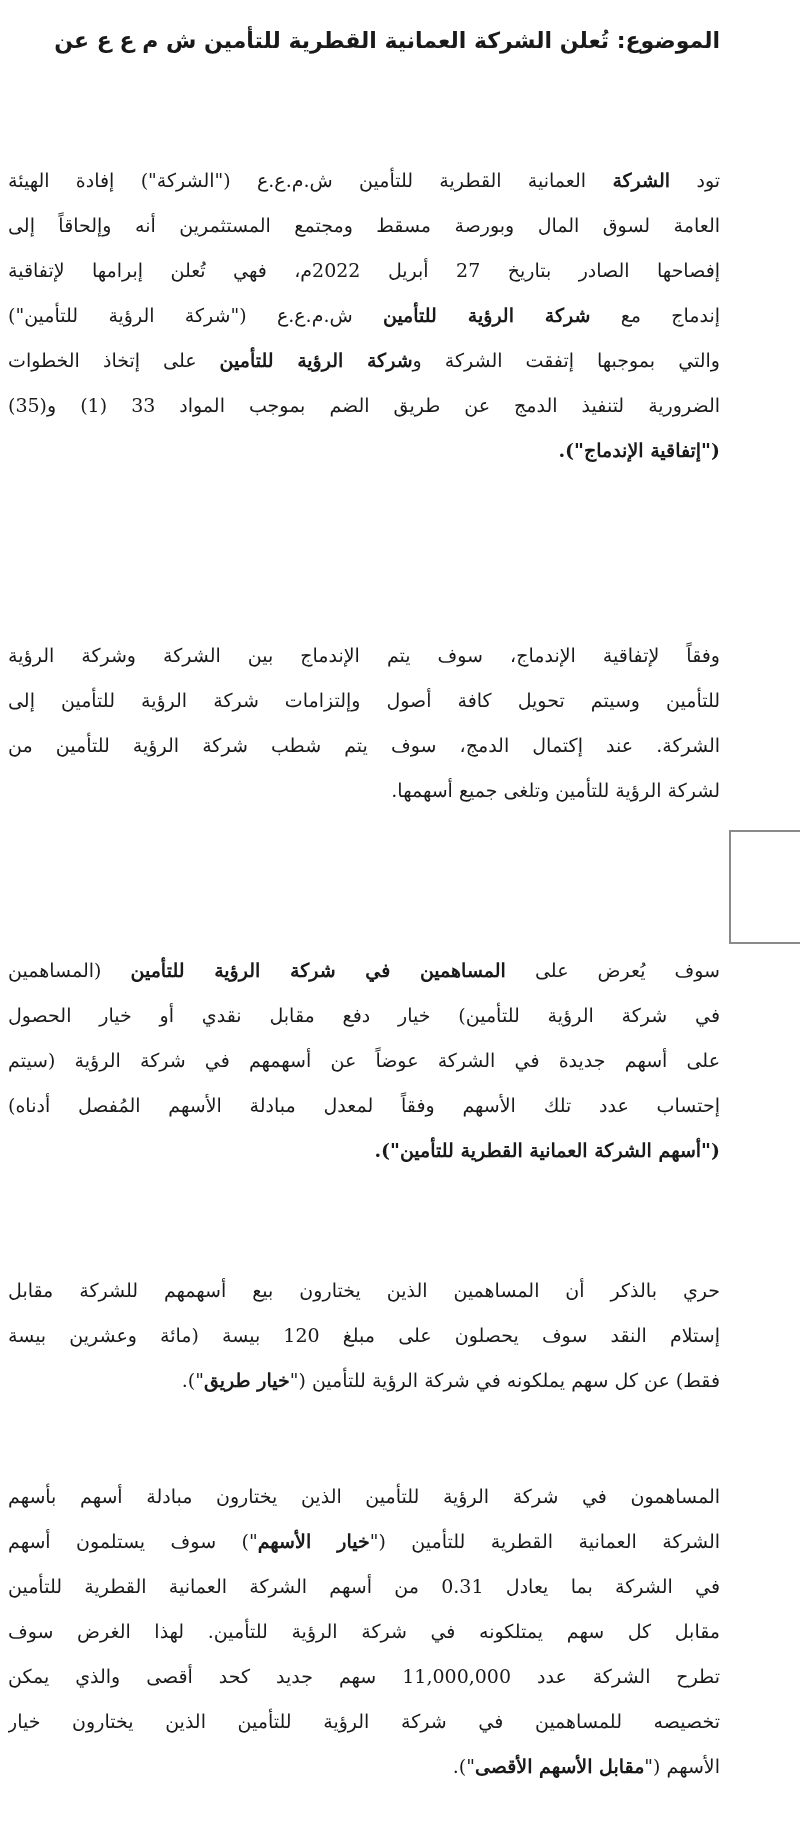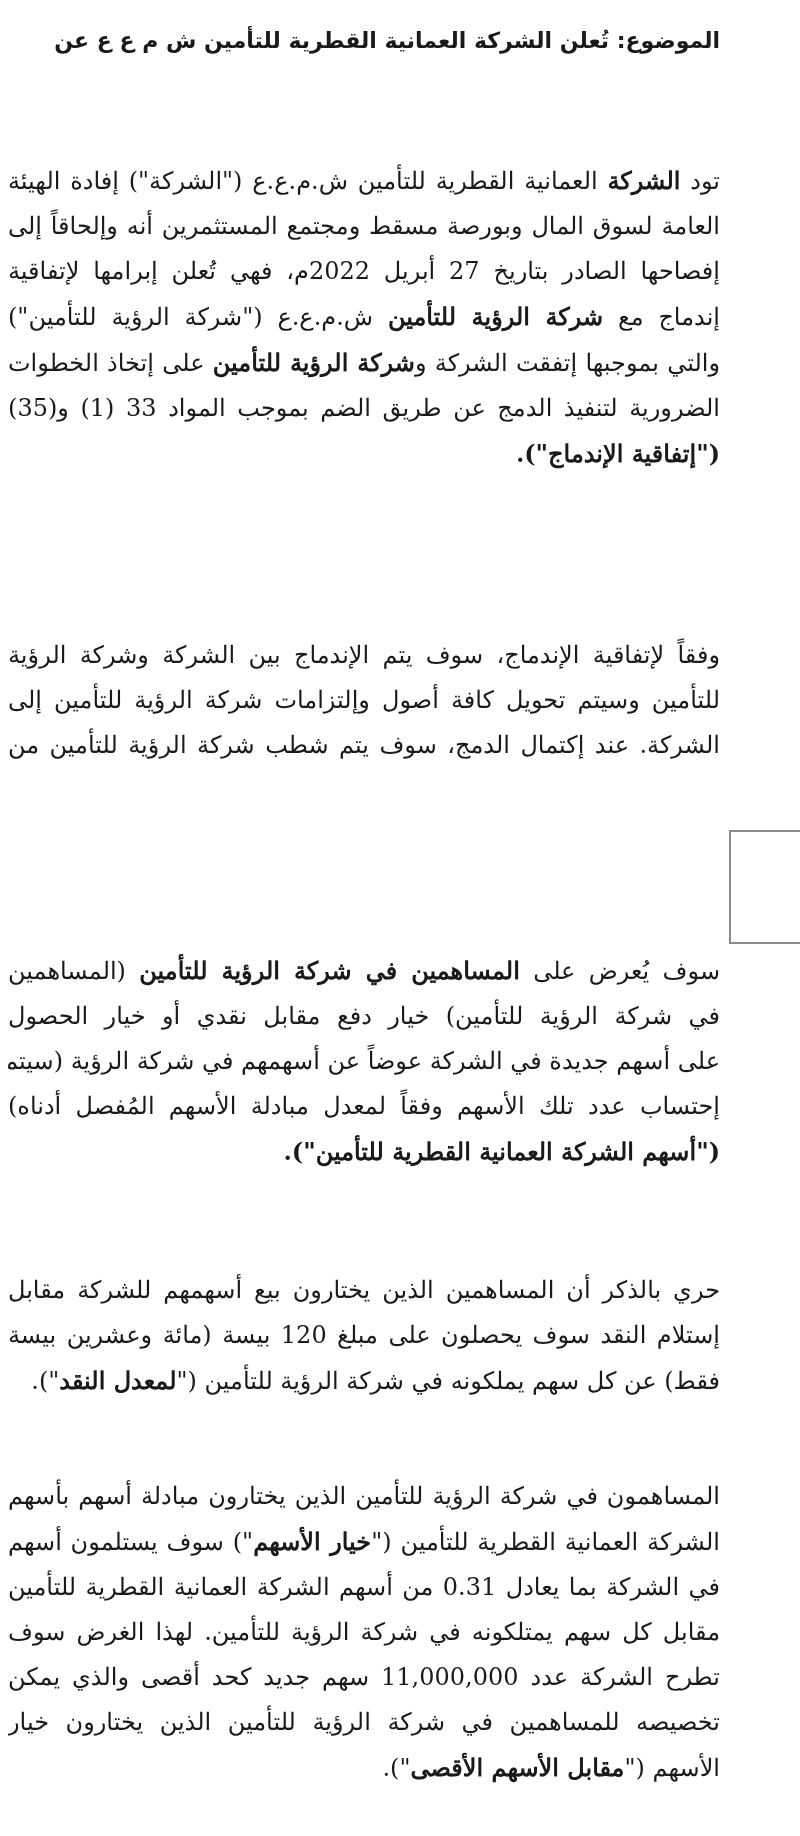--- a/index.html
+++ b/index.html
@@ -34,21 +34,21 @@
       font-size: 22px;
       line-height: 30px;
       text-align: left;
       text-align-last: right;
     }
     .subject .line { display: block; }
     .para {
       position: absolute;
       right: 0;
       width: 712px;
-      font-size: 24px;
+      font-size: 19px;
       line-height: 45px;
     }
     .para .line {
       display: block;
       text-align: justify;
       text-align-last: justify;
       white-space: nowrap;
       overflow: hidden;
     }
     .para .line.last {
@@ -82,34 +82,35 @@
     <span class="line">إندماج مع <b>شركة الرؤية للتأمين</b> ش.م.ع.ع ("شركة الرؤية للتأمين")</span>
     <span class="line">والتي بموجبها إتفقت الشركة و<b>شركة الرؤية للتأمين</b> على إتخاذ الخطوات</span>
     <span class="line">الضرورية لتنفيذ الدمج عن طريق الضم بموجب المواد 33 (1) و(35)</span>
     <span class="line last bold">("إتفاقية الإندماج").</span>
   </div>
 
   <div class="para" style="top:633px;">
     <span class="line">وفقاً لإتفاقية الإندماج، سوف يتم الإندماج بين الشركة وشركة الرؤية</span>
     <span class="line">للتأمين وسيتم تحويل كافة أصول وإلتزامات شركة الرؤية للتأمين إلى</span>
     <span class="line">الشركة. عند إكتمال الدمج، سوف يتم شطب شركة الرؤية للتأمين من</span>
+    <span class="line last">لشركة الرؤية للتأمين وتلغى جميع أسهمها.</span>
   </div>
 
   <div class="para" style="top:948px;">
     <span class="line">سوف يُعرض على <b>المساهمين في شركة الرؤية للتأمين</b> (المساهمين</span>
     <span class="line">في شركة الرؤية للتأمين) خيار دفع مقابل نقدي أو خيار الحصول</span>
     <span class="line">على أسهم جديدة في الشركة عوضاً عن أسهمهم في شركة الرؤية (سيتم</span>
     <span class="line">إحتساب عدد تلك الأسهم وفقاً لمعدل مبادلة الأسهم المُفصل أدناه)</span>
     <span class="line last bold">("أسهم الشركة العمانية القطرية للتأمين").</span>
   </div>
 
   <div class="para" style="top:1268px;">
     <span class="line">حري بالذكر أن المساهمين الذين يختارون بيع أسهمهم للشركة مقابل</span>
     <span class="line">إستلام النقد سوف يحصلون على مبلغ 120 بيسة (مائة وعشرين بيسة</span>
-    <span class="line last">فقط) عن كل سهم يملكونه في شركة الرؤية للتأمين ("<b>لمعدل النقد</b>").</span>
+    <span class="line last">فقط) عن كل سهم يملكونه في شركة الرؤية للتأمين ("<b>خيار طريق</b>").</span>
   </div>
 
   <div class="para" style="top:1474px;">
     <span class="line">المساهمون في شركة الرؤية للتأمين الذين يختارون مبادلة أسهم بأسهم</span>
     <span class="line">الشركة العمانية القطرية للتأمين ("<b>خيار الأسهم</b>") سوف يستلمون أسهم</span>
     <span class="line">في الشركة بما يعادل 0.31 من أسهم الشركة العمانية القطرية للتأمين</span>
     <span class="line">مقابل كل سهم يمتلكونه في شركة الرؤية للتأمين. لهذا الغرض سوف</span>
     <span class="line">تطرح الشركة عدد 11,000,000 سهم جديد كحد أقصى والذي يمكن</span>
     <span class="line">تخصيصه للمساهمين في شركة الرؤية للتأمين الذين يختارون خيار</span>
     <span class="line last">الأسهم ("<b>مقابل الأسهم الأقصى</b>").</span>

